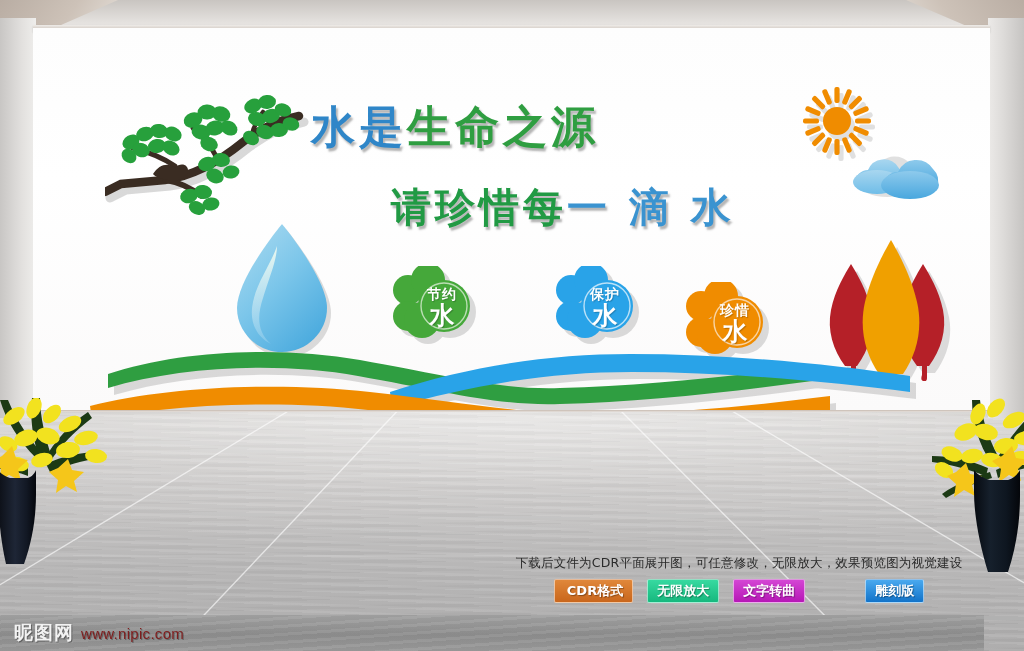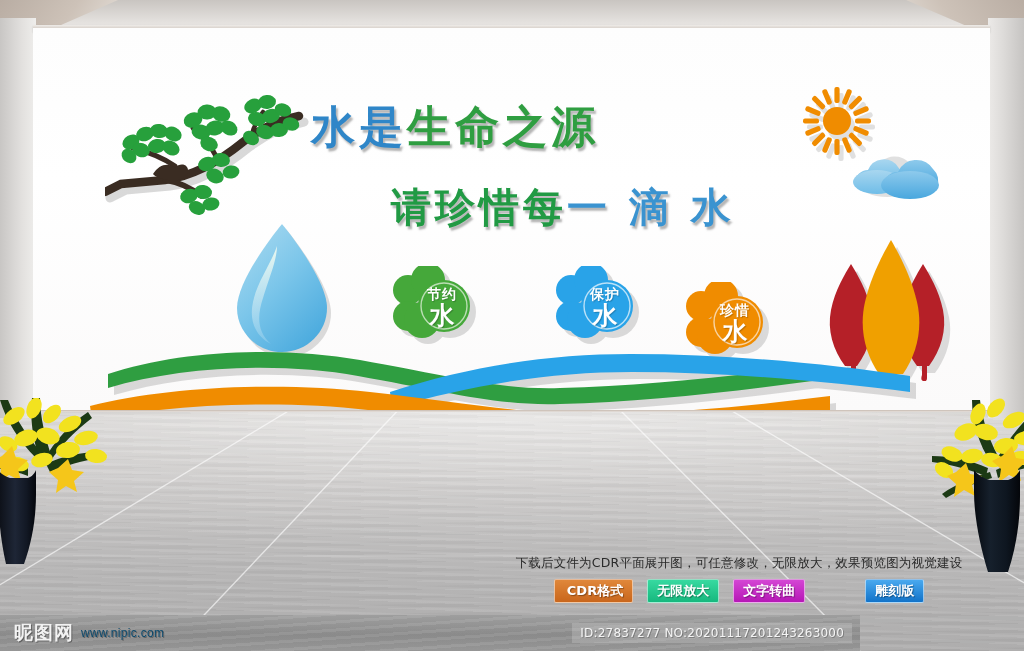--- a/index.html
+++ b/index.html
@@ -138,32 +138,32 @@
     text-shadow:1px 1px 1px rgba(0,0,0,.35);
     border:1px solid rgba(255,255,255,.55);
     white-space:nowrap;
   }
   .btn-cdr{background:linear-gradient(to bottom,#e0873a,#c9661c);padding-left:12px;}
   .btn-edit{background:linear-gradient(to bottom,#37d9a0,#16b87e);}
   .btn-curve{background:linear-gradient(to bottom,#d446d4,#b617b6);}
   .btn-carve{background:linear-gradient(to bottom,#49a9ef,#1273c9);margin-left:46px;}
 
   
-  .bottom-bar{position:absolute;left:0;top:615px;width:860px;height:36px;overflow:hidden;}
+  .bottom-bar{position:absolute;left:0;top:615px;width:984px;height:36px;overflow:hidden;}
   .bb-bg{position:absolute;inset:0;background:linear-gradient(to bottom,#a3a3a3,#8f8f8f 55%,#9b9b9b);}
   .bb-tex{position:absolute;inset:0;opacity:.45;
     background:repeating-linear-gradient(-4deg,rgba(255,255,255,.10) 0 3px,rgba(0,0,0,.07) 3px 8px);}
   .brandbox{position:absolute;left:14px;top:5px;display:flex;align-items:center;gap:7px;}
   .brand-cn{
     font-family:"DejaVu Sans","Liberation Sans",sans-serif;font-size:19px;font-weight:bold;
     color:#f2f2f2;letter-spacing:1px;
     -webkit-text-stroke:0px;
     text-shadow:1px 1px 0 rgba(0,0,0,.35);
   }
-  .brand-url{font-size:12px;color:#0c4a6e;letter-spacing:.3px;text-shadow:1px 1px 0 rgba(0,0,0,.3);}
+  .brand-url{font-size:15px;color:#7f1d1d;letter-spacing:.3px;text-shadow:1px 1px 0 rgba(0,0,0,.3);}
   .idbox{
     position:absolute;right:8px;top:8px;
     background:rgba(255,255,255,.18);
     color:#f4f4f4;font-size:12px;padding:3px 8px;letter-spacing:.2px;
     font-family:"DejaVu Sans","Liberation Sans",sans-serif;
     text-shadow:1px 1px 0 rgba(0,0,0,.25);
   }
 </style>
 </head>
 <body>
@@ -557,16 +557,15 @@
     <span class="btn btn-carve">雕刻版</span>
   </div>
 
   <div class="bottom-bar">
     <div class="bb-bg"></div>
     <div class="bb-tex"></div>
     <div class="brandbox">
       <span class="brand-cn">昵图网</span>
       <span class="brand-url">www.nipic.com</span>
     </div>
-    <div class="idbox">ID:27837277 NO:20201117201243263000</div>
   </div>
 
 </div>
 
 </body></html>

